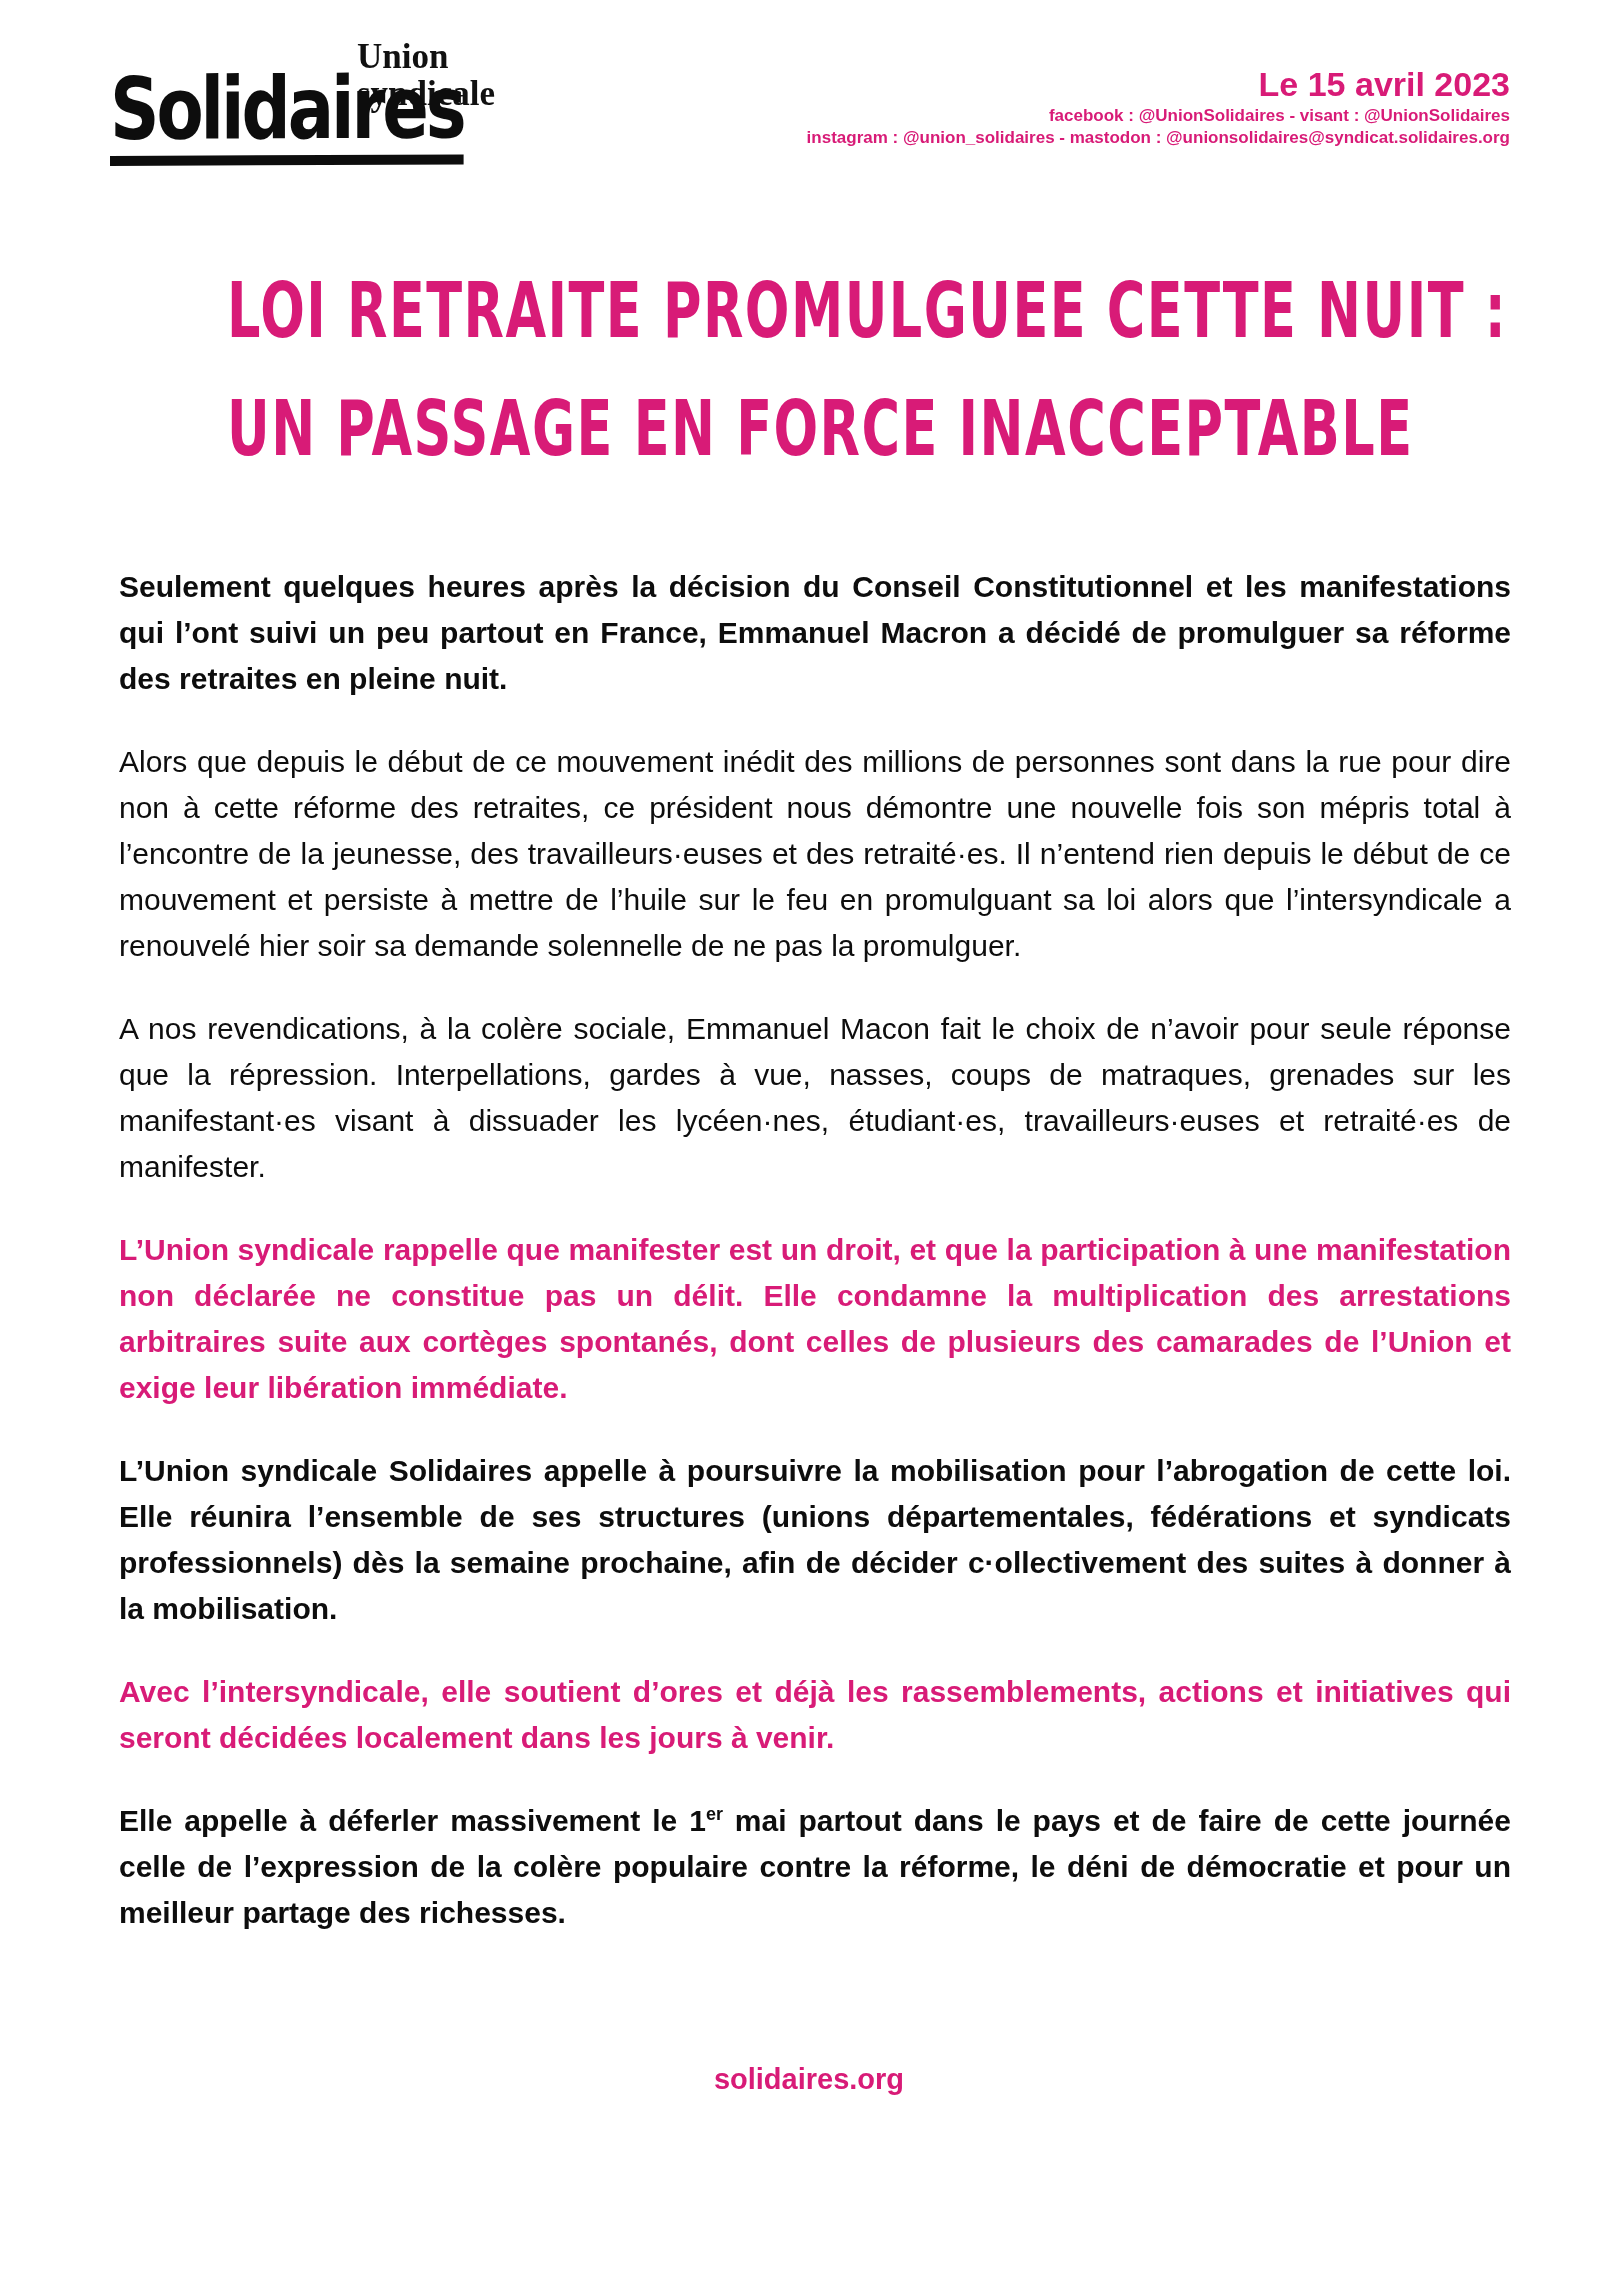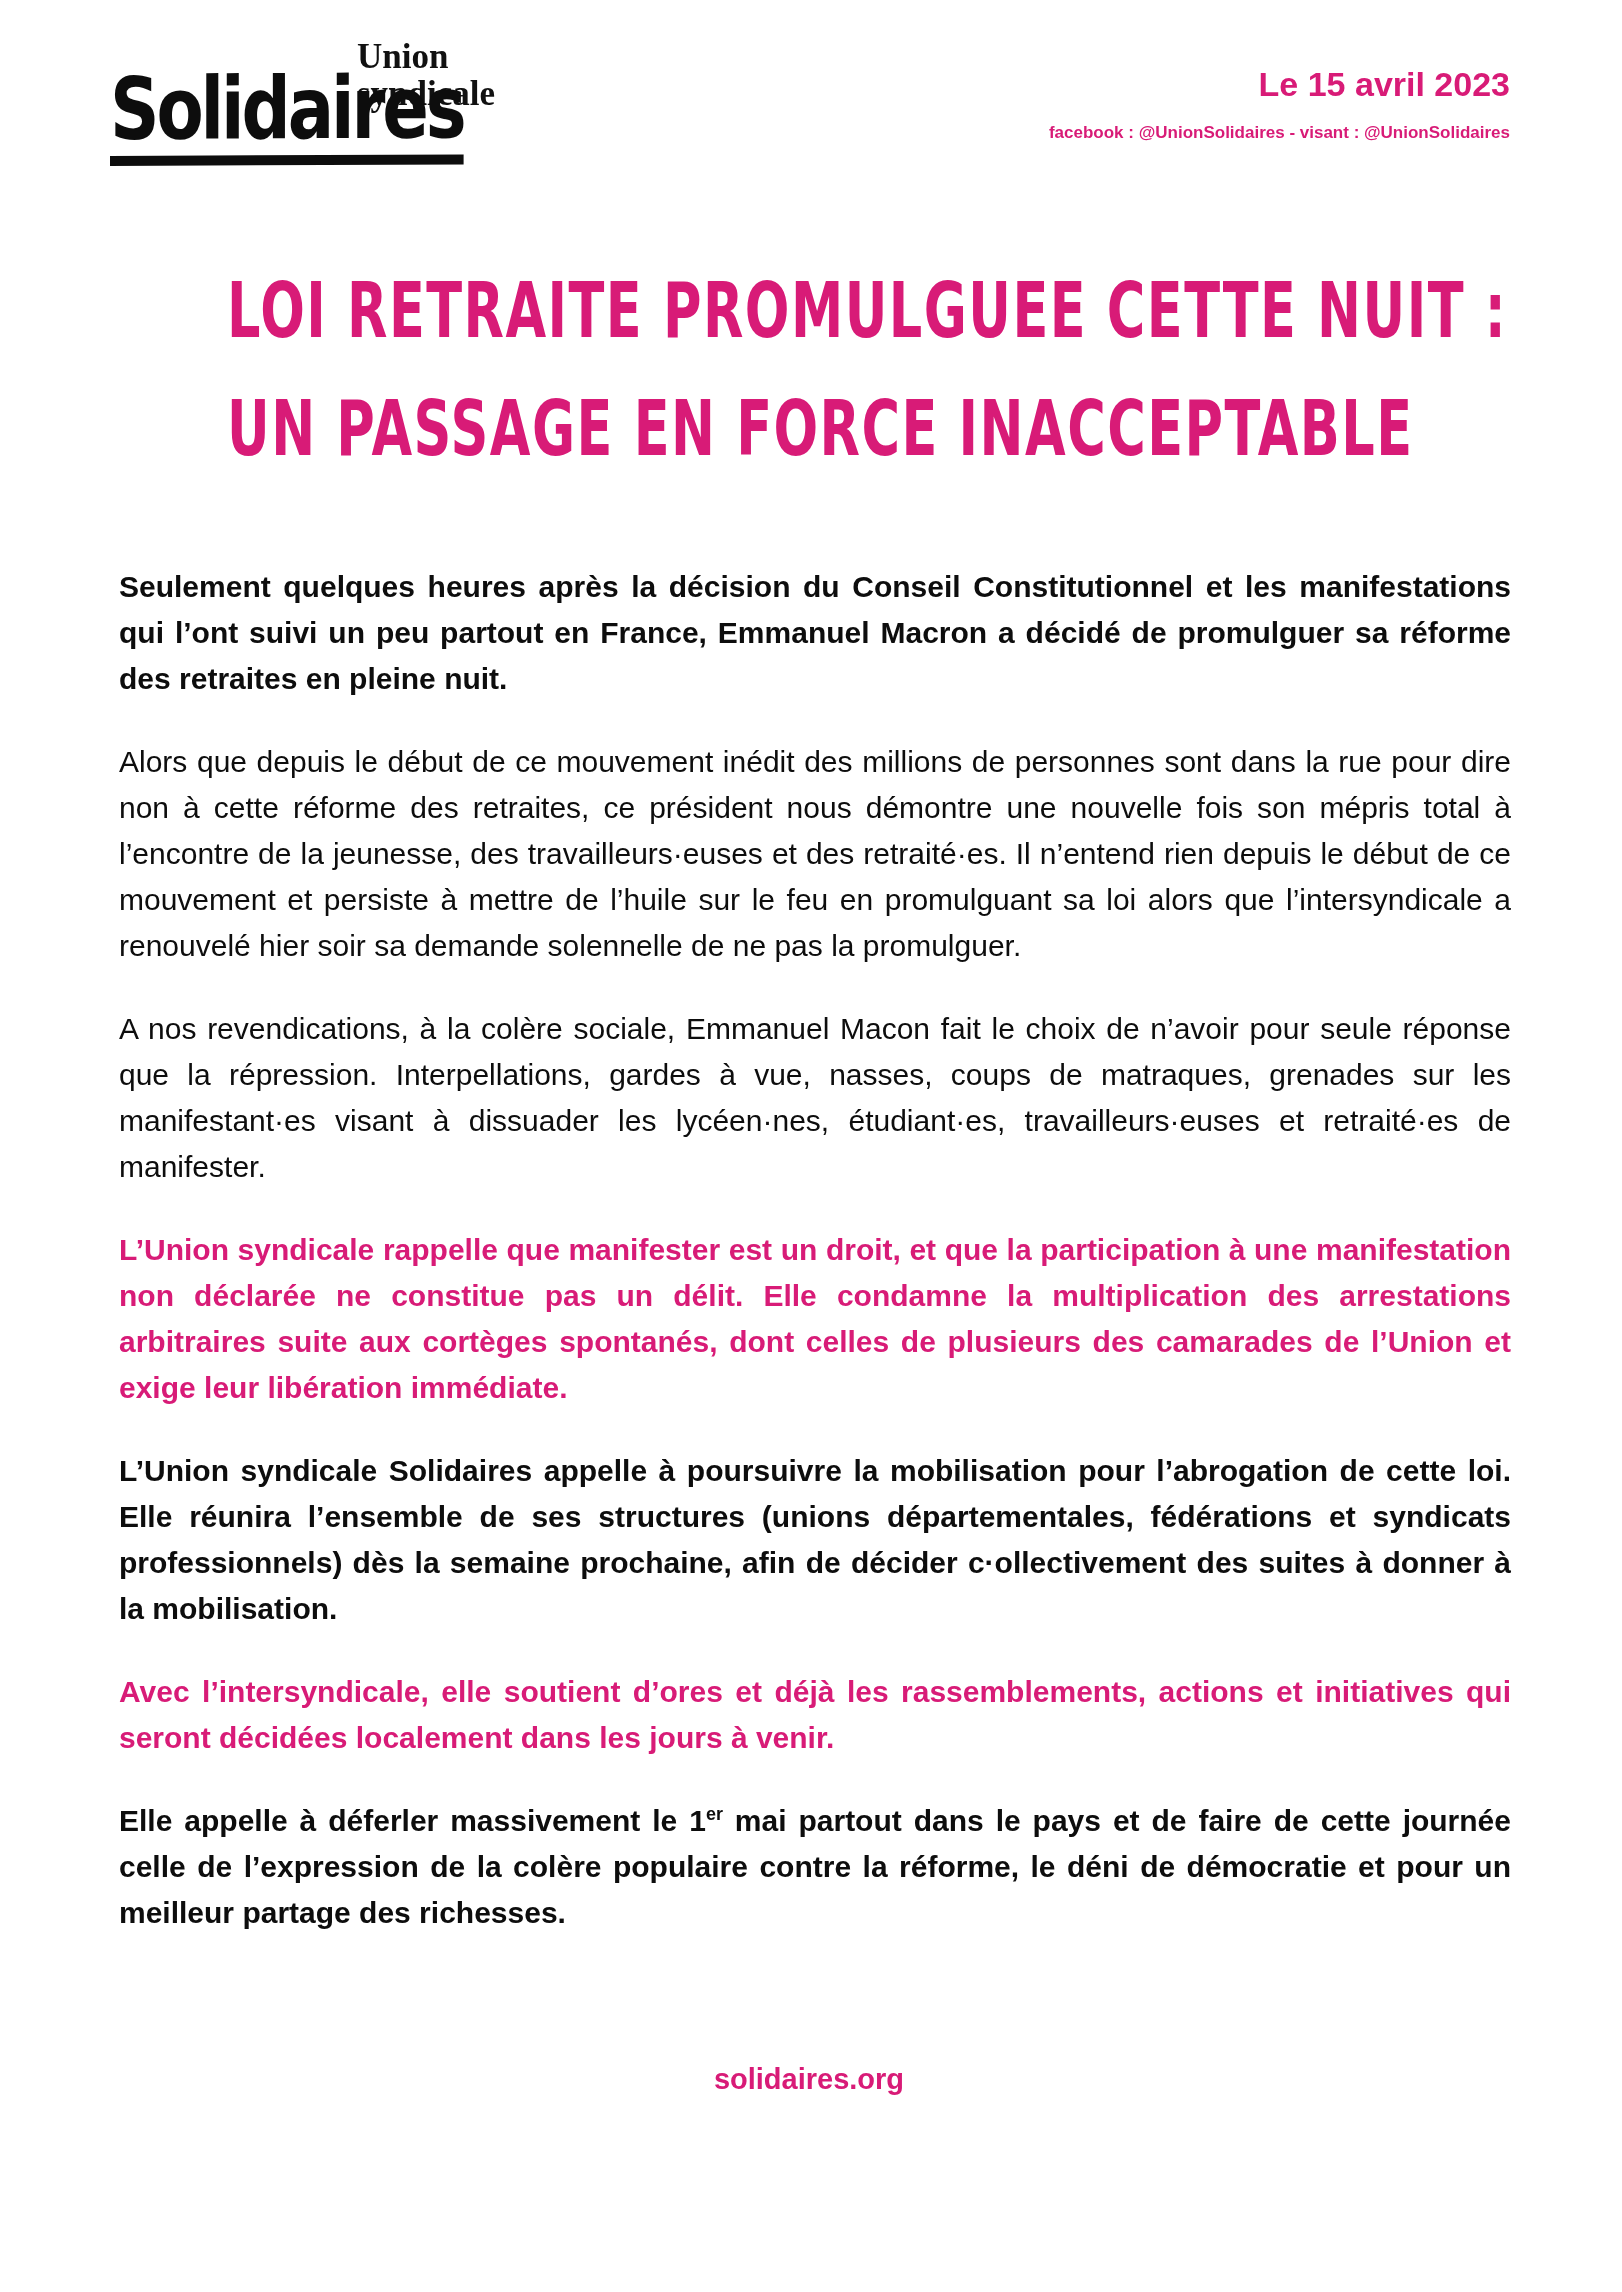--- a/index.html
+++ b/index.html
@@ -32,21 +32,21 @@
     transform:scaleX(0.80) skewY(-0.2deg);
     transform-origin:left top;
   }
   .header-right{
     position:absolute;right:112px;top:65px;
     text-align:right;
   }
   .header-date{
     font-size:34px;font-weight:bold;
     color:var(--accent);
-    margin-bottom:18px;
+    margin-bottom:1px;
   }
   .social-lines{
     font-size:17px;font-weight:bold;line-height:21.6px;
     color:var(--accent);
   }
   
   .title-block{
     position:absolute;left:0;right:0;top:272px;
     text-align:left;
     color:var(--accent);
@@ -93,20 +93,21 @@
       <span>Union</span><br>
       <span>syndicale</span>
     </div>
     <div class="logo-name">Solidaires</div>
   </div>
 
   <div class="header-right">
     <div class="header-date">Le 15 avril 2023</div>
     <div class="social-lines">
       <div>facebook : @UnionSolidaires - visant : @UnionSolidaires</div>
+      <div>instagram : @union_solidaires - mastodon : @unionsolidaires@syndicat.solidaires.org</div>
     </div>
   </div>
 
   <h1 class="title-block" style="margin:0;">
     <span class="title-line">LOI RETRAITE PROMULGUEE CETTE NUIT :</span>
     <span class="title-line">UN PASSAGE EN FORCE INACCEPTABLE</span>
   </h1>
 
   <main class="content">
     <p class="para b-black">Seulement quelques heures après la décision du Conseil Constitutionnel et les manifestations qui l’ont suivi un peu partout en France, Emmanuel Macron a décidé de promulguer sa réforme des retraites en pleine nuit.</p>

